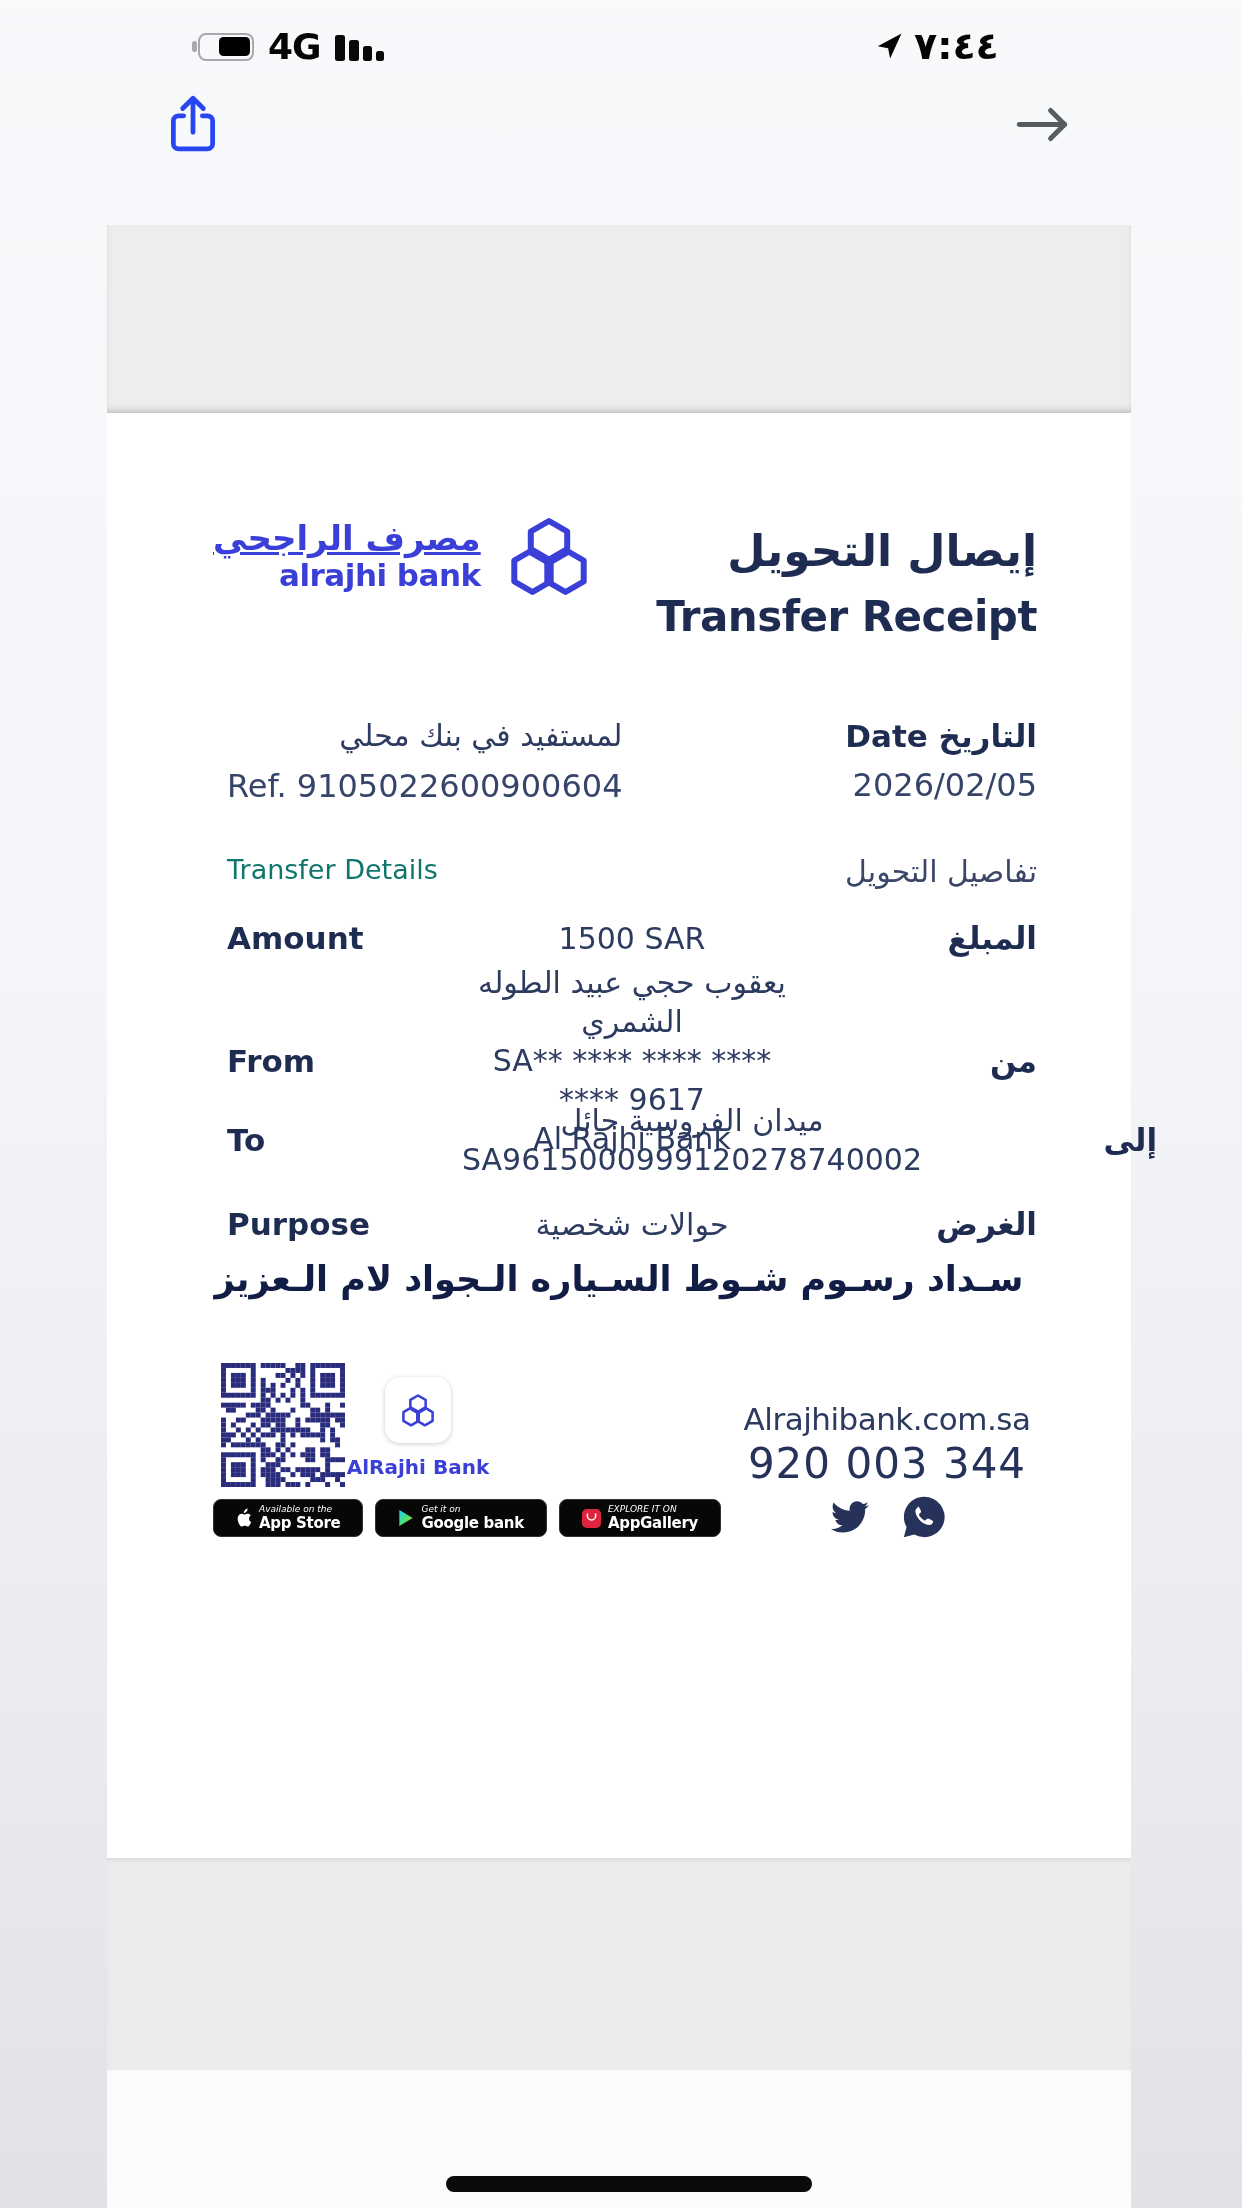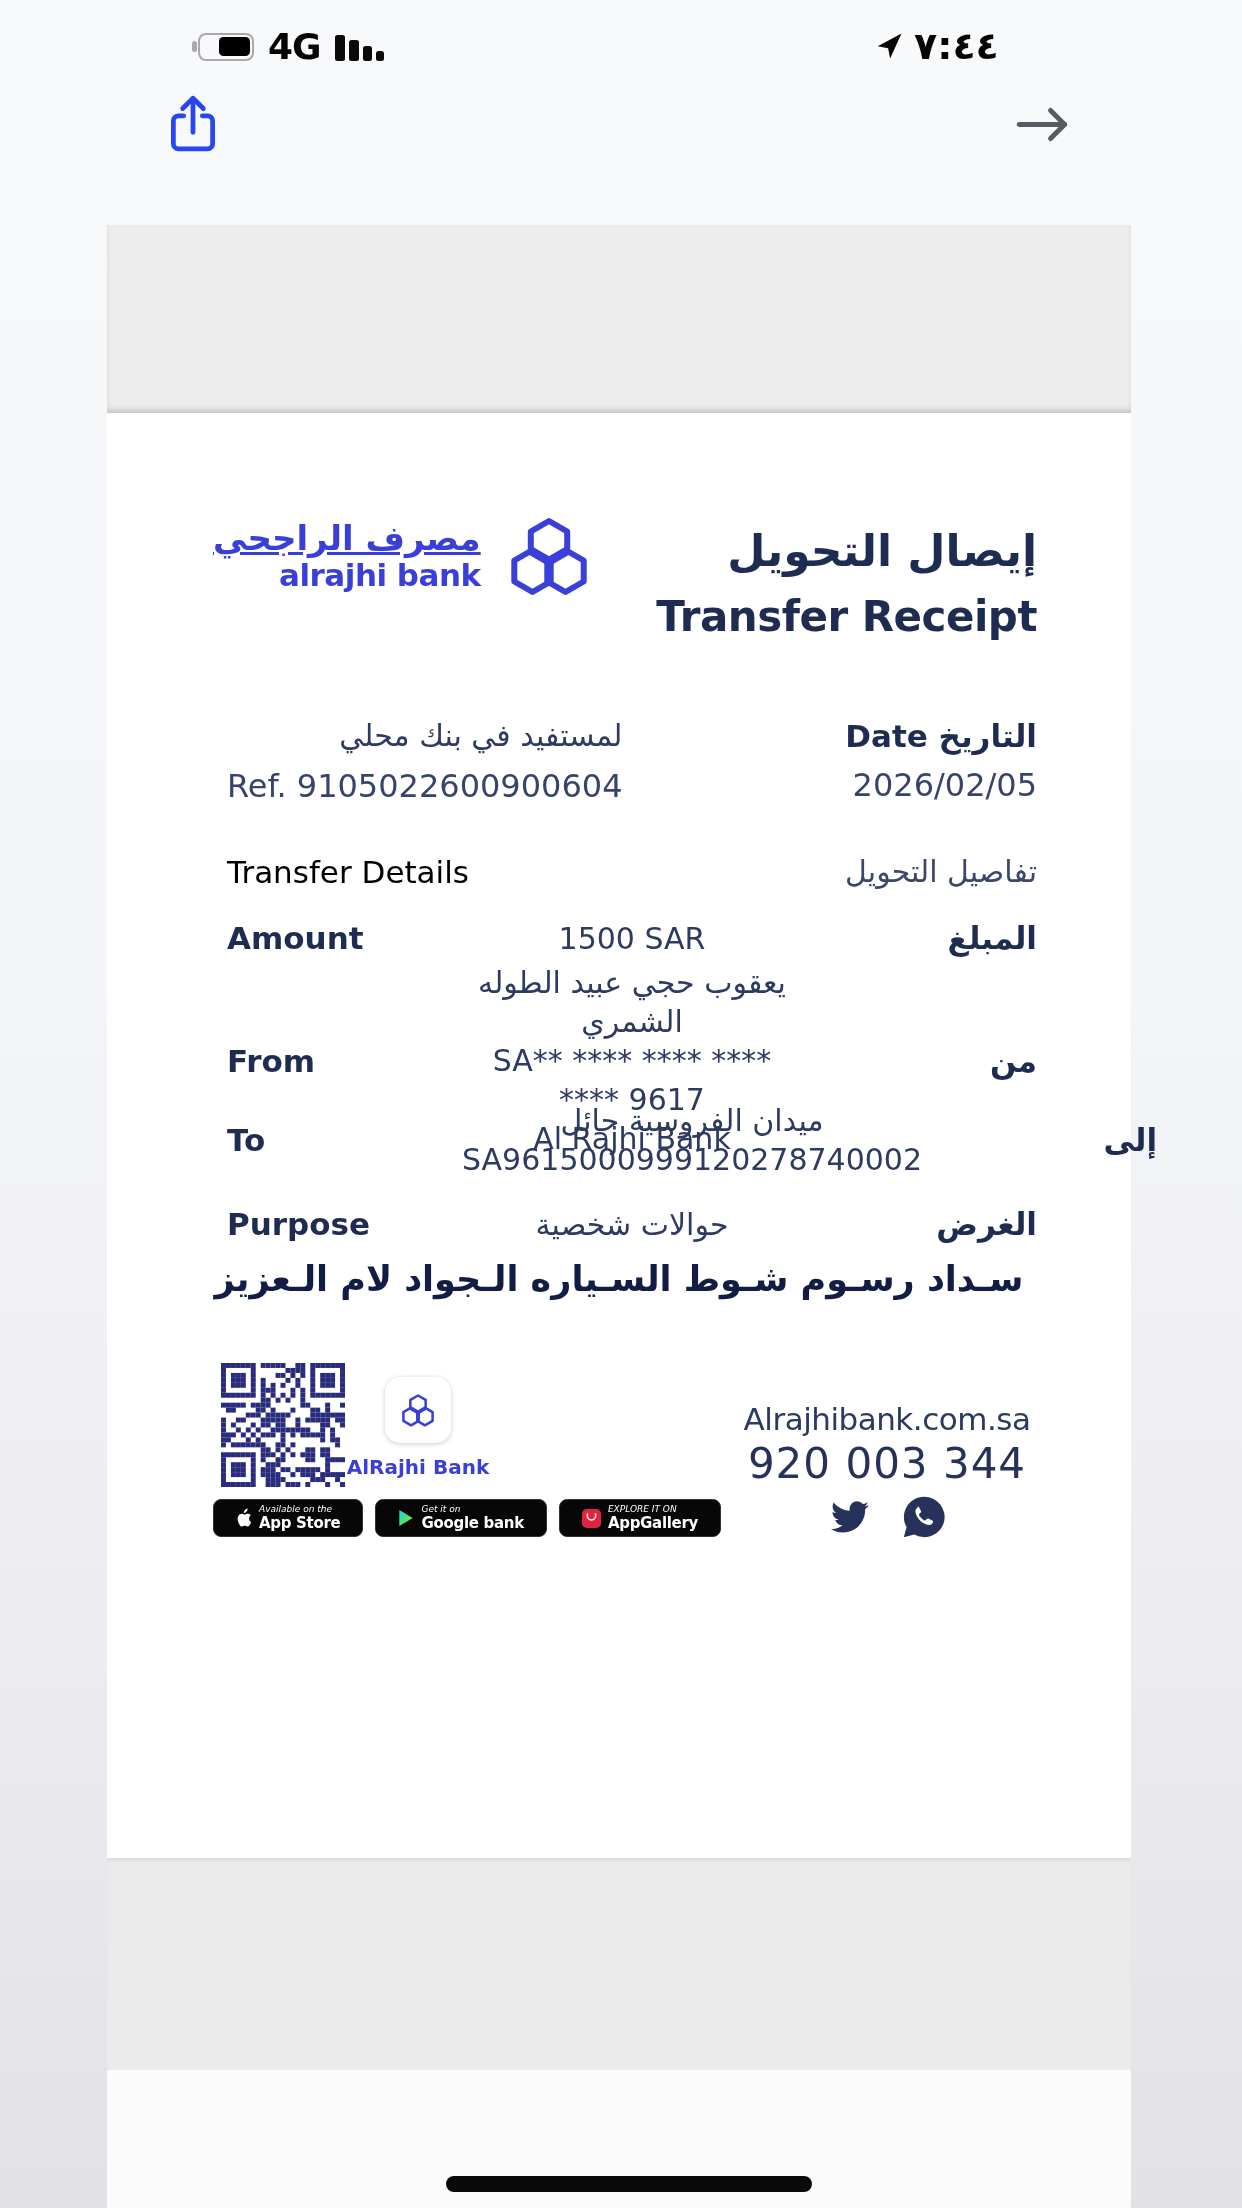--- a/index.html
+++ b/index.html
@@ -51,21 +51,21 @@
   
   .date-row{position:absolute;left:120px;right:94px;top:305px;display:flex;justify-content:space-between;gap:18px;}
   .ben-note{font-size:30px;color:var(--text);}
   .ref{font-size:32px;color:#37446a;margin-top:14px;}
   .date-right{text-align:right;}
   .date-label{font-size:31px;font-weight:bold;color:var(--navy);}
   .date-val{font-size:32px;color:#37446a;margin-top:12px;}
 
   
   .section-row{position:absolute;left:120px;right:94px;top:441px;display:flex;justify-content:space-between;}
-  .section-en{font-size:31px;color:#000000;}
+  .section-en{font-size:27px;color:#0f766e;}
   .section-ar{font-size:30px;color:#3b4668;}
 
   
   .drow{position:absolute;left:0;right:0;display:grid;grid-template-columns:235px 1fr 235px;
     align-items:center;padding:0 94px 0 120px;}
   .r-amount{top:495px;height:60px;}
   .r-from{top:550px;height:135px;}
   .r-to{top:677px;height:100px;}
   .r-purpose{top:781px;height:60px;}
   .lbl-en{font-size:31px;font-weight:bold;color:var(--navy);}

